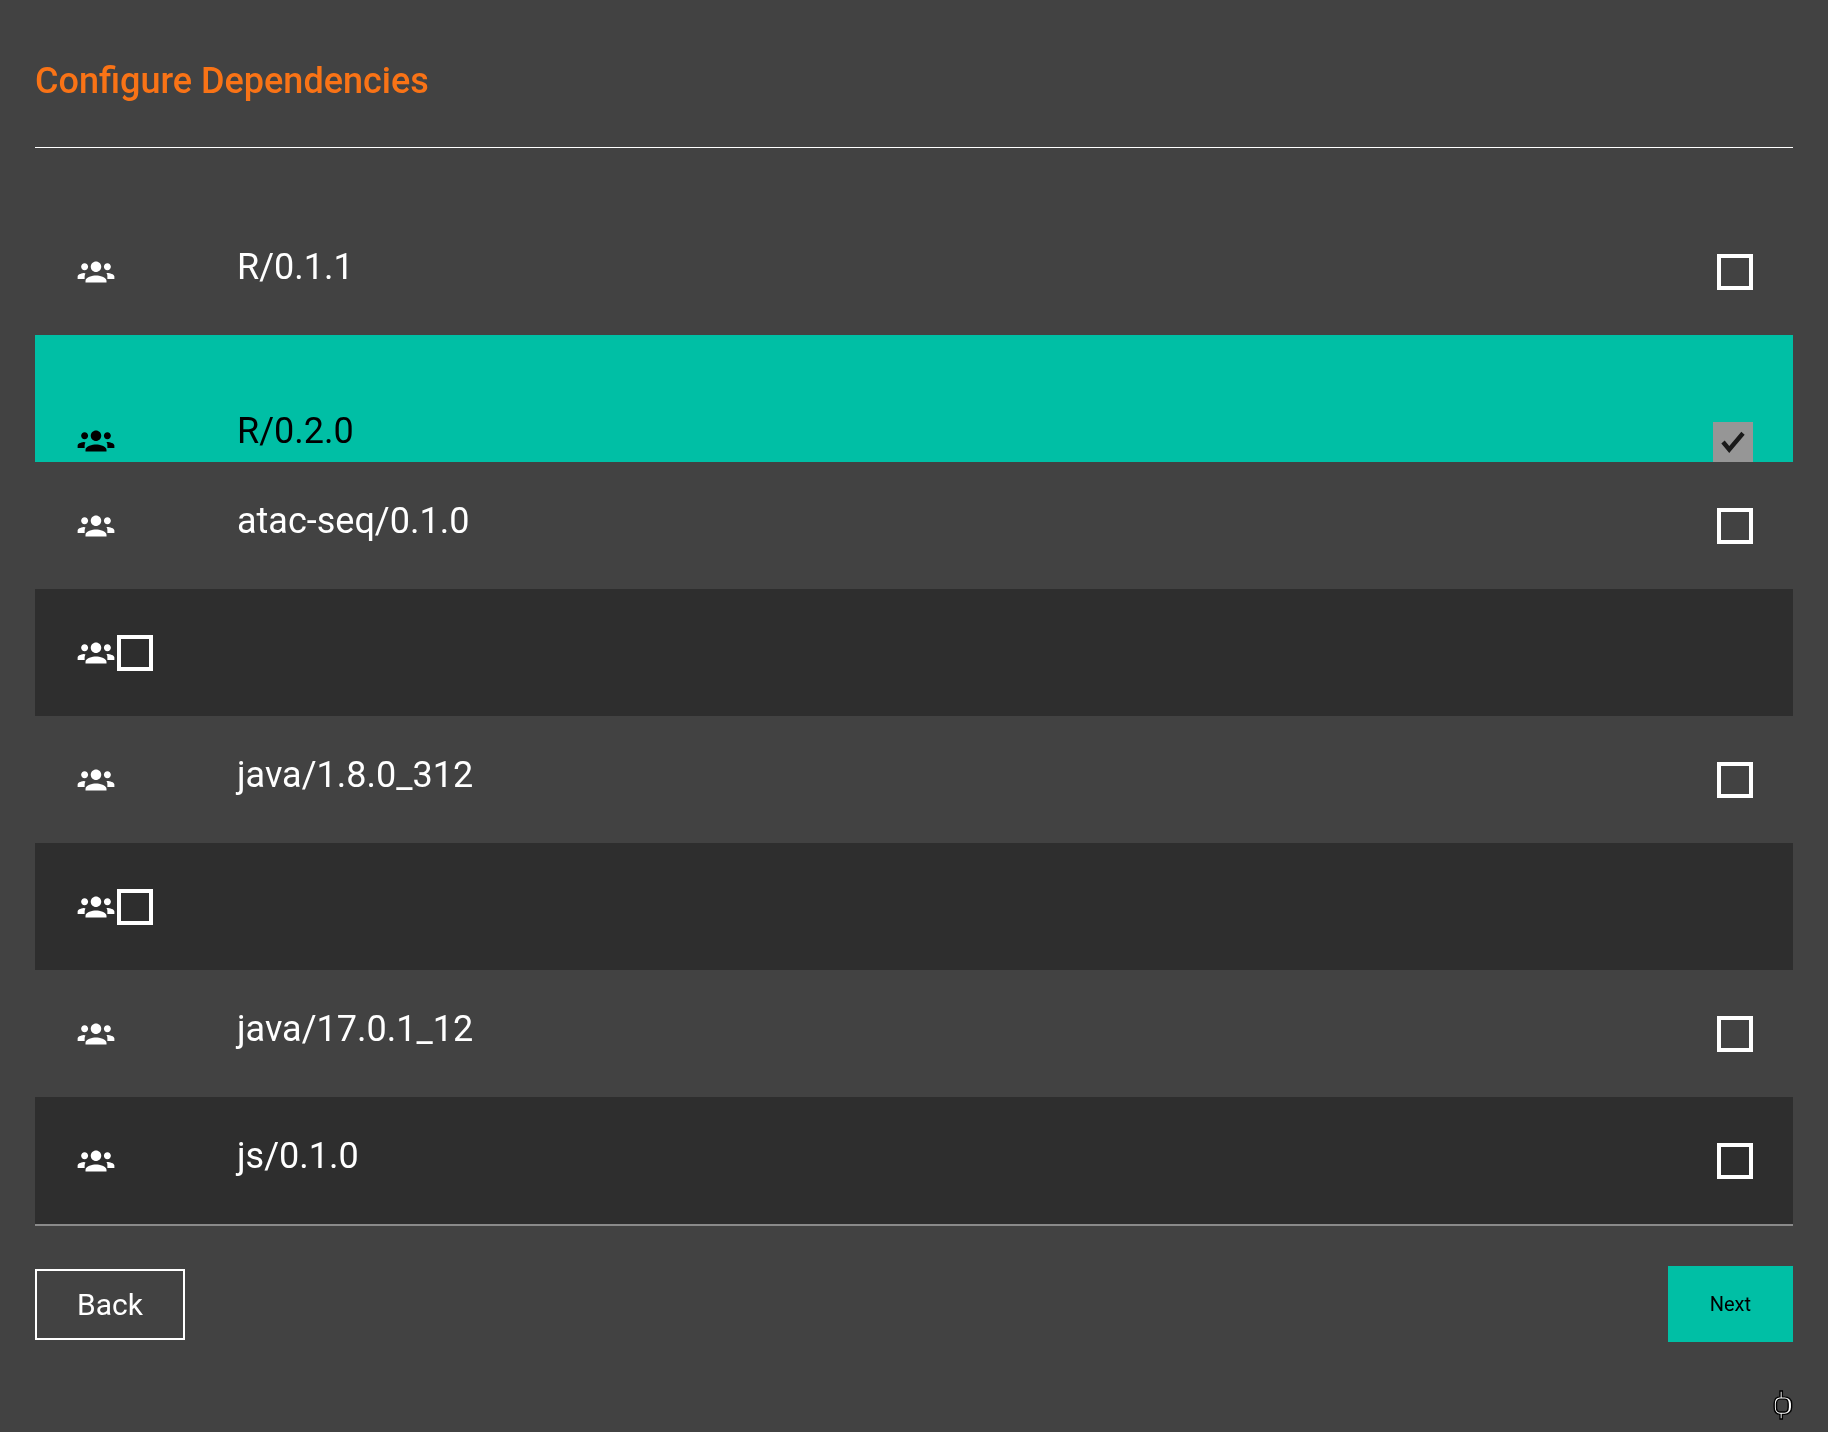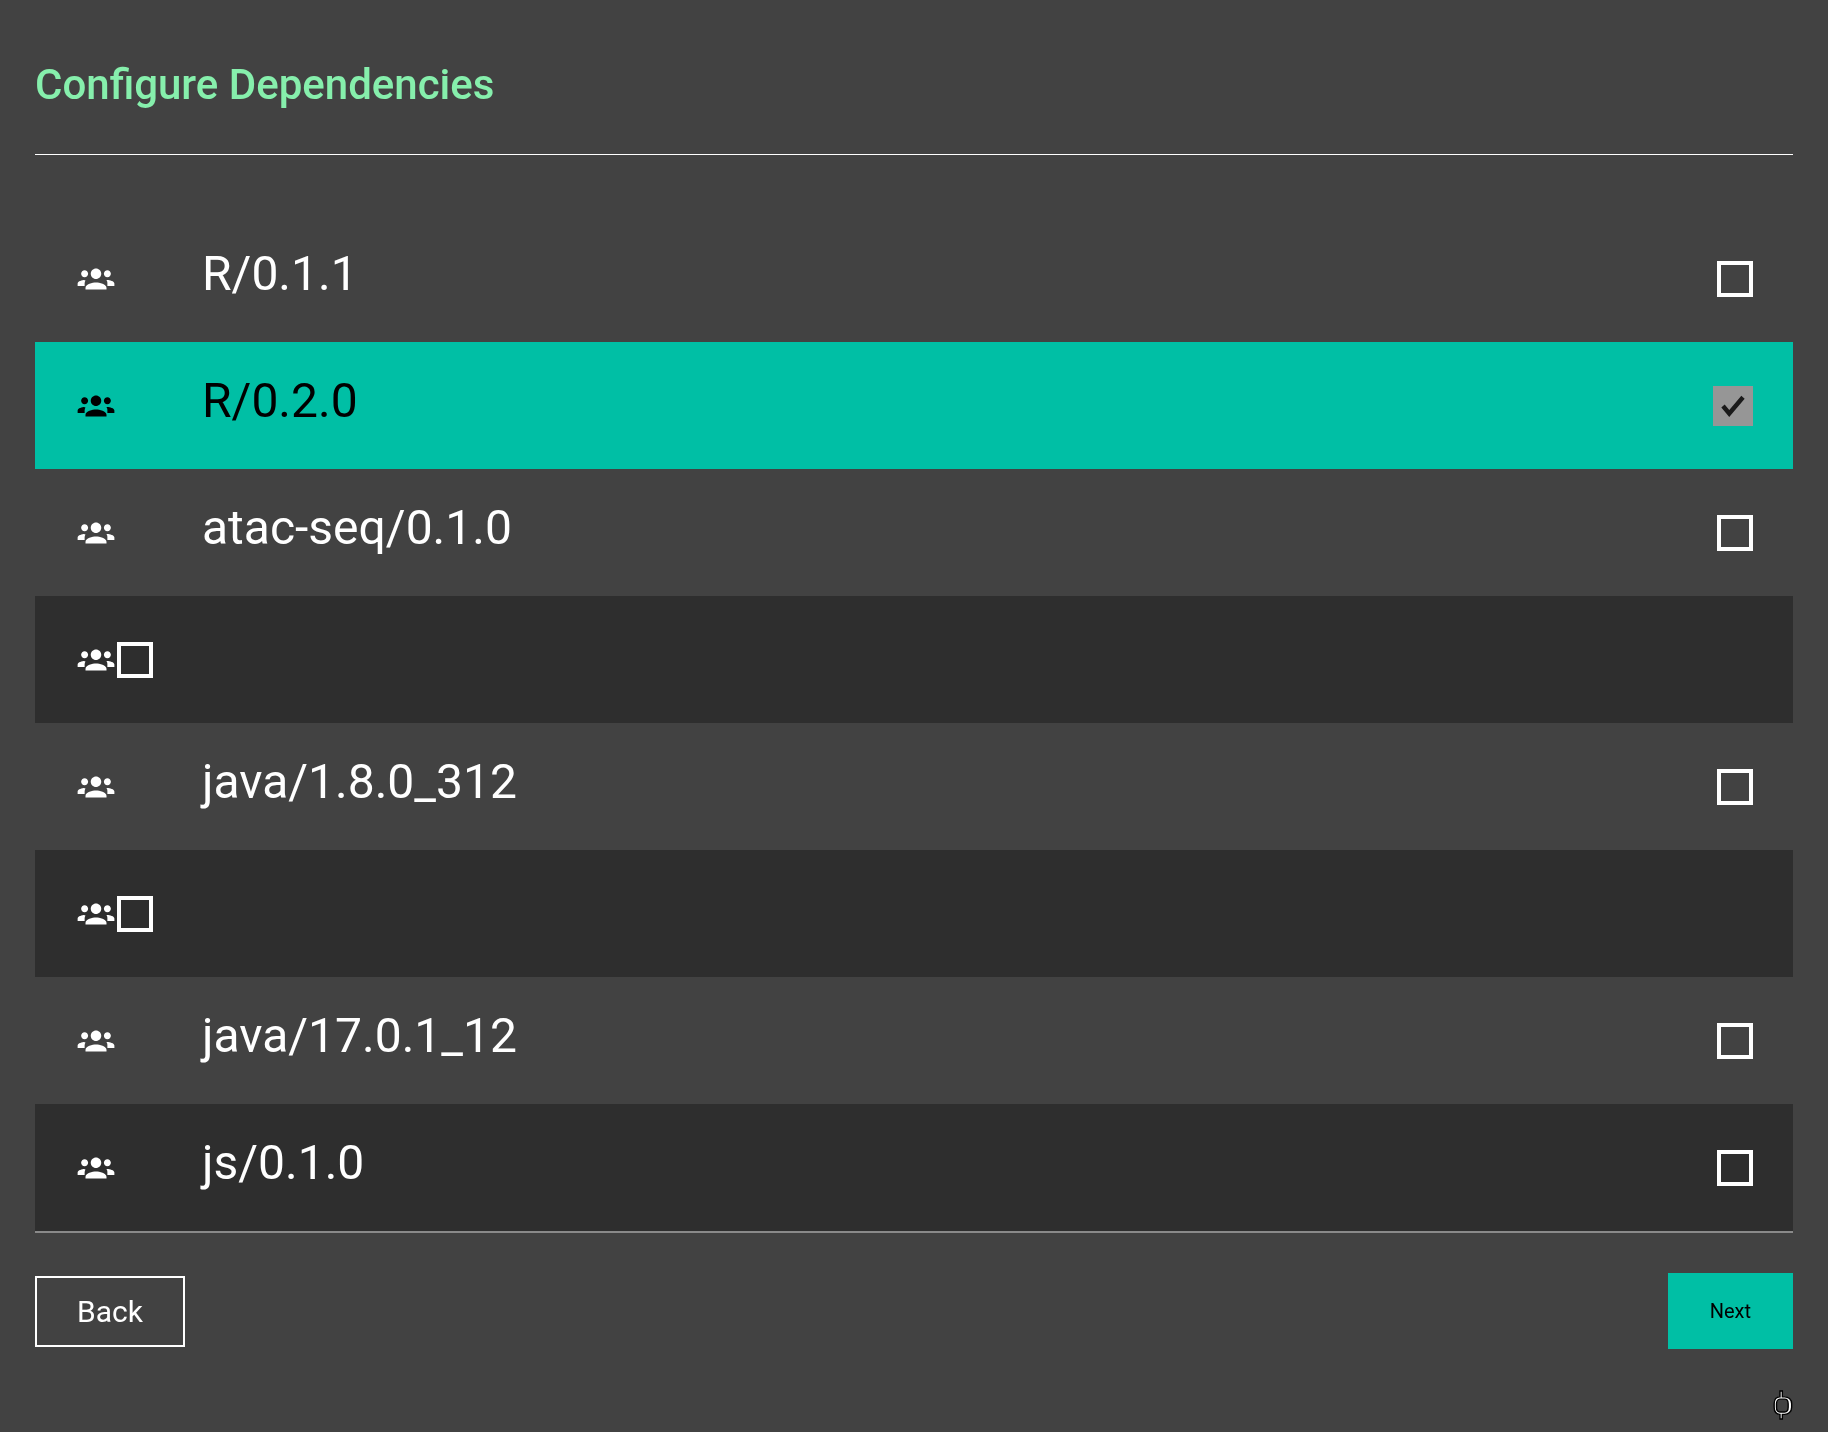--- a/index.html
+++ b/index.html
@@ -12,23 +12,23 @@
       font-family: Roboto, "Helvetica Neue", Arial, sans-serif;
       color: #ffffff;
       width: 1828px;
       height: 1432px;
       overflow: hidden;
     }
     .container {
       padding: 0 35px;
     }
     .title {
-      font-size: 42px;
+      font-size: 36px;
       font-weight: 500;
-      color: #86efac;
+      color: #f97316;
       padding: 60px 0 45px 0;
     }
     .divider {
       border: none;
       border-top: 1px solid #ffffff;
       margin-bottom: 60px;
     }
     .list {
       display: flex;
       flex-direction: column;
@@ -41,37 +41,38 @@
       cursor: pointer;
     }
     .list-item.alt1 {
       background: #424242;
     }
     .list-item.alt2 {
       background: #2e2e2e;
     }
     .list-item.selected {
       background: #00bfa5;
+      align-items: flex-end;
     }
     .list-item.selected .item-label {
       color: #000000;
     }
     .list-item.selected .people-icon {
       fill: #000000;
     }
     .people-icon {
       width: 42px;
       height: 42px;
       fill: #ffffff;
       flex-shrink: 0;
     }
     .item-label {
-      font-size: 48px;
+      font-size: 36px;
       color: #ffffff;
-      margin-left: 85px;
+      margin-left: 120px;
       flex: 1;
       padding-bottom: 10px;
     }
     .checkbox {
       width: 36px;
       height: 36px;
       border: 4px solid #ffffff;
       flex-shrink: 0;
       display: flex;
       align-items: center;

